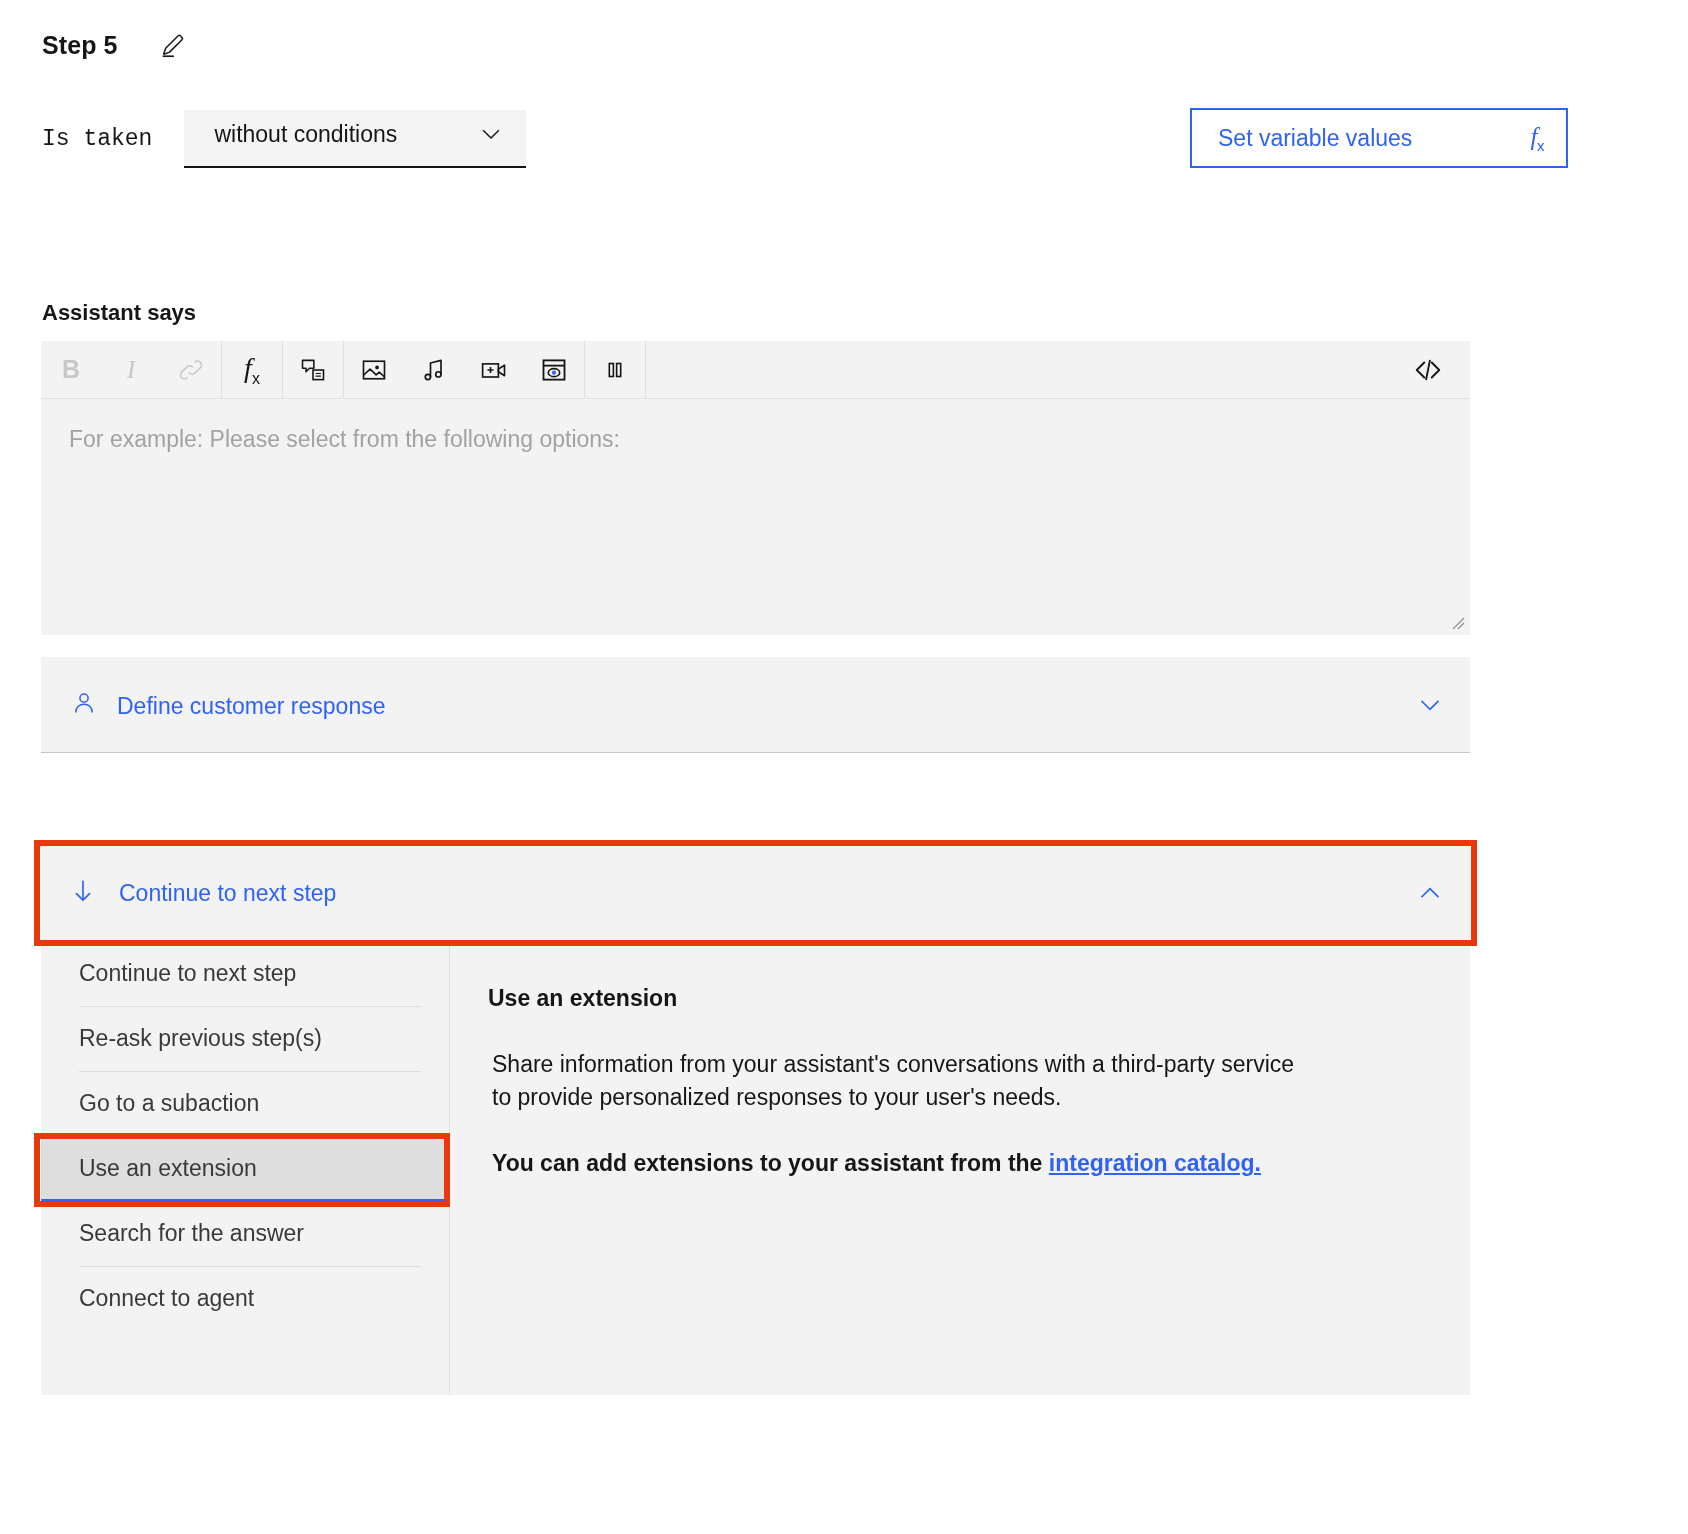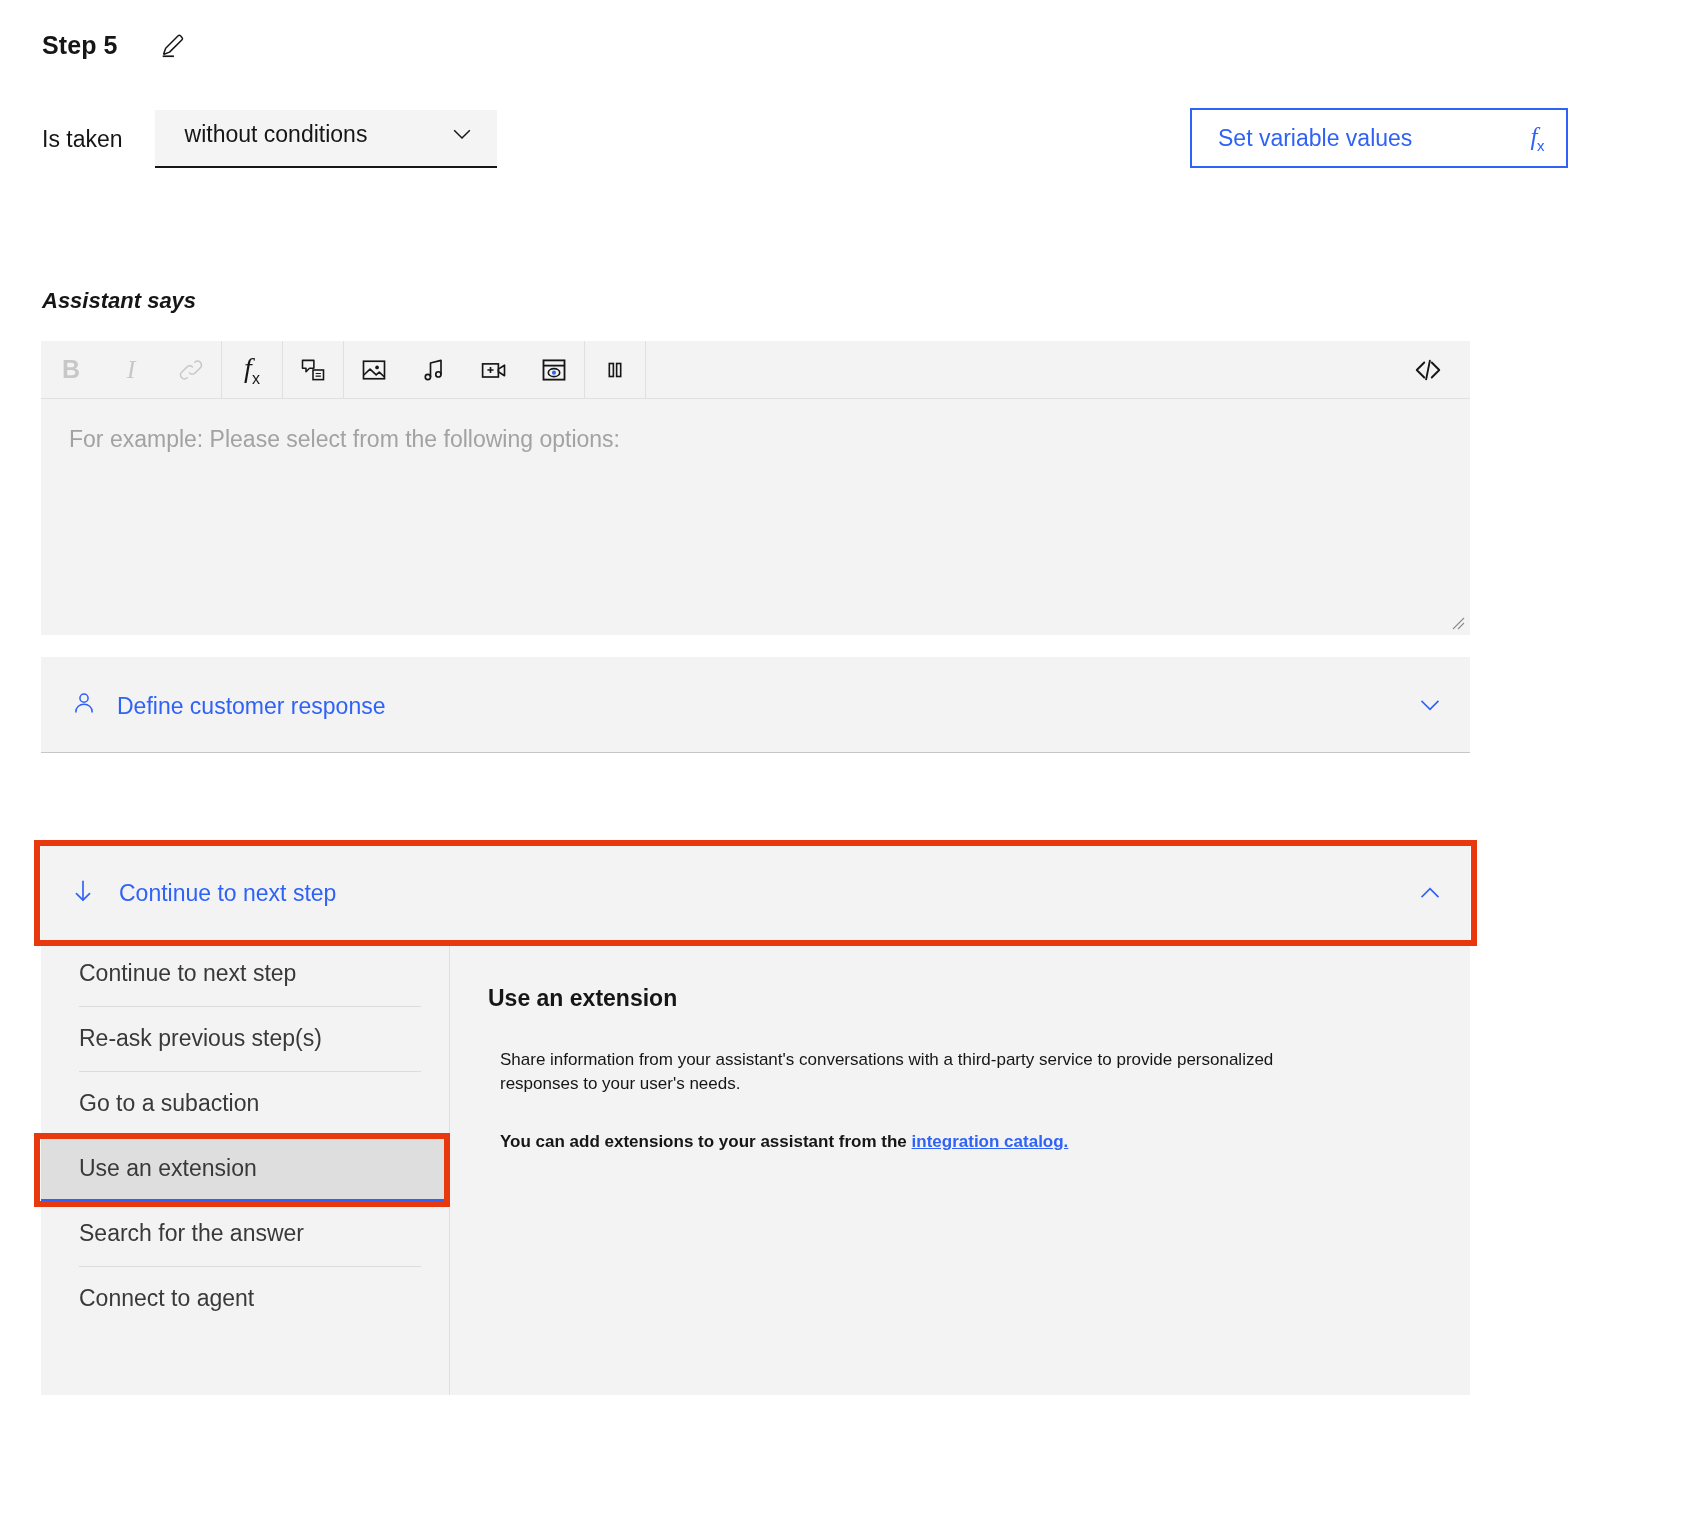--- a/index.html
+++ b/index.html
@@ -59,20 +59,21 @@
     left: 42px;
     top: 110px;
     display: flex;
     align-items: center;
     gap: 32px;
   }
   .condition-label {
     font-size: 23px;
     color: #161616;
     line-height: 1;
+    font-family: Liberation Mono, monospace;
   }
   .cds-select {
     position: relative;
     display: flex;
     align-items: center;
     justify-content: space-between;
     min-width: 342px;
     height: 58px;
     padding: 0 22px 8px 30px;
     background: #f4f4f4;
@@ -125,21 +126,21 @@
   }
 
   
   .section-heading {
     position: absolute;
     left: 42px;
     font-size: 22px;
     font-weight: 700;
     color: #161616;
   }
-  #assistant-says-heading { top: 288px; font-style: italic; }
+  #assistant-says-heading { top: 300px; }
   #and-then-heading { top: 837px; }
 
   .editor {
     position: absolute;
     left: 41px;
     top: 341px;
     width: 1429px;
   }
   .editor-toolbar {
     display: flex;
@@ -331,24 +332,24 @@
     flex: 1;
     padding: 44px 40px 0 38px;
   }
   .dd-detail-title {
     font-size: 23px;
     font-weight: 700;
     color: #161616;
     margin: 0 0 36px 0;
   }
   .dd-detail-p {
-    font-size: 17px;
+    font-size: 23px;
     line-height: 1.42;
     color: #161616;
-    margin: 0 0 34px 12px;
+    margin: 0 0 34px 4px;
     max-width: 820px;
   }
   .dd-detail-p:last-child { margin-bottom: 0; font-weight: bold; }
   .dd-link {
     color: #2f62f6;
     text-decoration: underline;
     cursor: pointer;
   }
 </style>
 </head>

